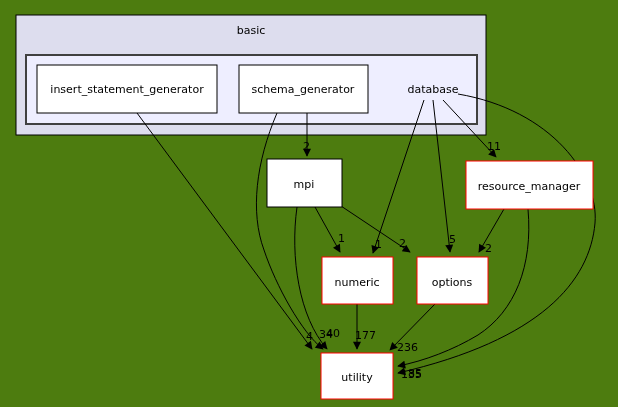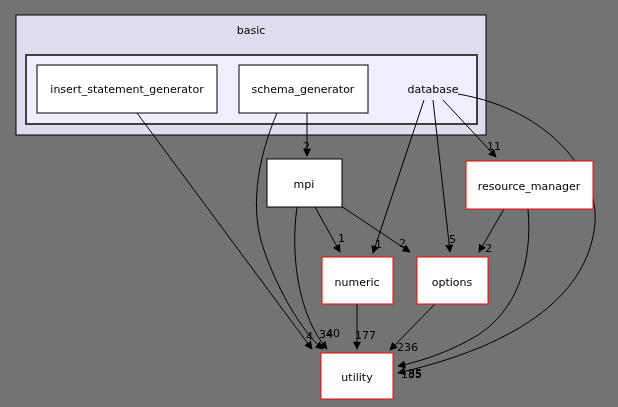--- a/index.html
+++ b/index.html
@@ -1,16 +1,16 @@
 <!DOCTYPE html>
 <html><head>
 <meta charset="utf-8">
 <style>
   html,body { margin:0; padding:0; background:#ffffff; }
-  .canvas { width:618px; height:407px; position:relative; background:#737373; }
+  .canvas { width:618px; height:407px; position:relative; background:#4d7c0f; }
   svg text {
     font-family: "DejaVu Sans", "Liberation Sans", sans-serif;
     font-size: 11px;
     fill: #000000;
   }
   .cluster-outer { fill:#ddddee; stroke:#000000; stroke-width:1; }
   .cluster-inner { fill:#eeeeff; stroke:#404040; stroke-width:2; }
   .node-box      { fill:#ffffff; stroke:#000000; stroke-width:1; }
   .node-box-red  { fill:#ffffff; stroke:#ff0000; stroke-width:1; }
   .edge          { fill:none; stroke:#000000; stroke-width:1; }

